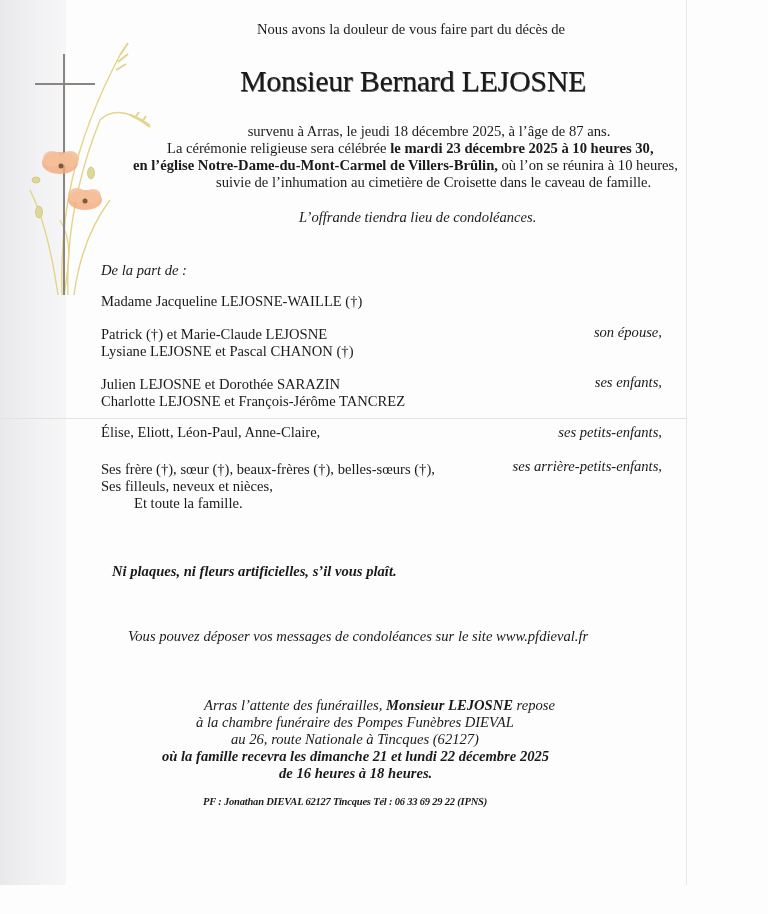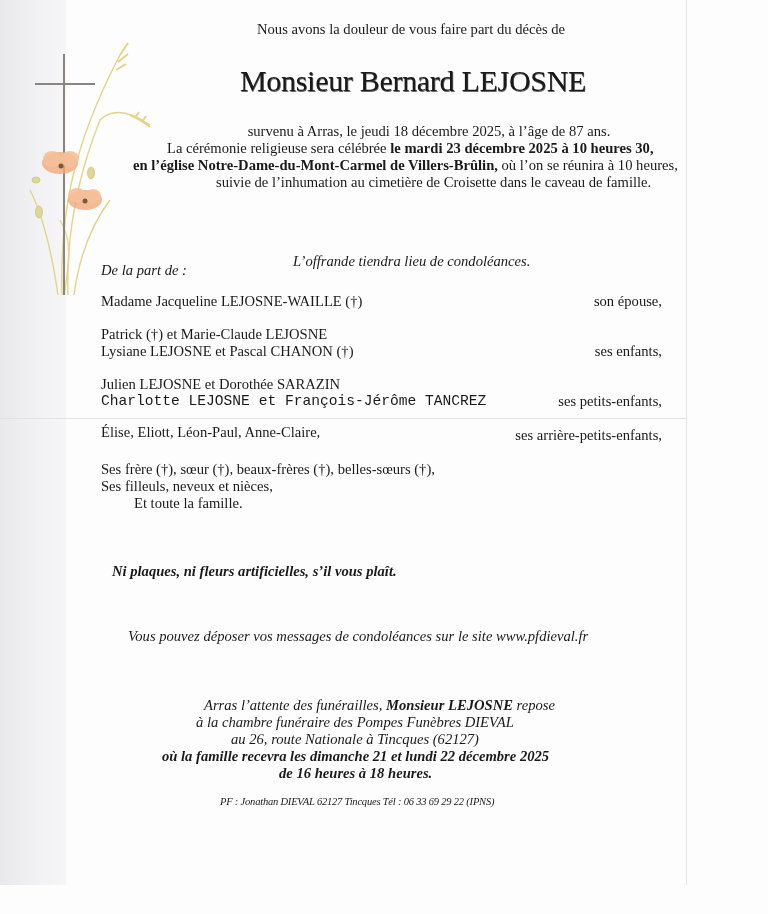--- a/index.html
+++ b/index.html
@@ -26,21 +26,21 @@
   .center { text-align:center; }
   .f15 { font-size:14.6px; line-height:17px; }
   .intro { left:0; width:822px; top:21px; font-size:14.6px; }
   .title {
     left:0; width:826px; top:64px; font-size:30px; letter-spacing:-0.3px;
     text-shadow:0.6px 0.6px 0 #666;
   }
   .b { font-weight:bold; }
   .i { font-style:italic; }
   .bi { font-weight:bold; font-style:italic; }
-  .right-label { position:absolute; right:106px; font-size:14.6px; }
+  .right-label { position:absolute; right:106px; font-style:italic; font-size:14.6px;margin-top:31px; }
   .footer-pf { font-size:10.5px; font-style:italic; letter-spacing:-0.2px; }
 </style>
 </head>
 <body>
 
 <div class="left-strip"></div>
 <div class="page-edge"></div>
 <div class="fold-line"></div>
 
 <svg class="decor" viewBox="0 0 160 260">
@@ -85,33 +85,33 @@
 <div class="abs f15" style="left:167px;top:140px;">
   <span>La cérémonie religieuse sera célébrée </span><span class="b">le mardi 23 décembre 2025 à 10 heures 30,</span>
 </div>
 
 <div class="abs f15" style="left:133px;top:157px;">
   <span class="b">en l’église Notre-Dame-du-Mont-Carmel de Villers-Brûlin,</span><span> où l’on se réunira à 10 heures,</span>
 </div>
 
 <div class="abs f15" style="left:216px;top:174px;">suivie de l’inhumation au cimetière de Croisette dans le caveau de famille.</div>
 
-<div class="abs i f15" style="left:293px;top:209px;margin-top:44px;">L’offrande tiendra lieu de condoléances.</div>
+<div class="abs i f15" style="left:299px;top:209px;">L’offrande tiendra lieu de condoléances.</div>
 
 <div class="abs i f15" style="left:101px;top:262px;">De la part de :</div>
 
 <div class="abs f15" style="left:101px;top:293px;">Madame Jacqueline LEJOSNE-WAILLE (†)</div>
 <div class="right-label" style="top:293px;">son épouse,</div>
 
 <div class="abs f15" style="left:101px;top:326px;">Patrick (†) et Marie-Claude LEJOSNE</div>
 <div class="abs f15" style="left:101px;top:343px;">Lysiane LEJOSNE et Pascal CHANON (†)</div>
 <div class="right-label" style="top:343px;">ses enfants,</div>
 
 <div class="abs f15" style="left:101px;top:376px;">Julien LEJOSNE et Dorothée SARAZIN</div>
-<div class="abs f15" style="left:101px;top:393px;font-family:Liberation Mono, monospace;">Charlotte LEJOSNE et François-Jérôme TANCREZ</div>
+<div class="abs f15" style="left:101px;top:393px;">Charlotte LEJOSNE et François-Jérôme TANCREZ</div>
 <div class="right-label" style="top:393px;">ses petits-enfants,</div>
 
 <div class="abs f15" style="left:101px;top:424px;">Élise, Eliott, Léon-Paul, Anne-Claire,</div>
 <div class="right-label" style="top:427px;">ses arrière-petits-enfants,</div>
 
 <div class="abs f15" style="left:101px;top:461px;">Ses frère (†), sœur (†), beaux-frères (†), belles-sœurs (†),</div>
 <div class="abs f15" style="left:101px;top:478px;">Ses filleuls, neveux et nièces,</div>
 <div class="abs f15" style="left:101px;top:495px;margin-left:33px;">Et toute la famille.</div>
 
 <div class="abs bi f15" style="left:112px;top:563px;">Ni plaques, ni fleurs artificielles, s’il vous plaît.</div>
@@ -121,13 +121,13 @@
 </div>
 
 <div class="abs i f15" style="left:204px;top:697px;">
   <span>Arras l’attente des funérailles, </span><span class="b">Monsieur LEJOSNE</span><span> repose</span>
 </div>
 <div class="abs i f15" style="left:196px;top:714px;">à la chambre funéraire des Pompes Funèbres DIEVAL</div>
 <div class="abs i f15" style="left:231px;top:731px;">au 26, route Nationale à Tincques (62127)</div>
 <div class="abs bi f15" style="left:162px;top:748px;">où la famille recevra les dimanche 21 et lundi 22 décembre 2025</div>
 <div class="abs bi f15" style="left:279px;top:765px;">de 16 heures à 18 heures.</div>
 
-<div class="abs footer-pf" style="left:220px;top:796px;">PF : Jonathan DIEVAL 62127 Tincques Tél : 06 33 69 29 22 (IPNS)</div>
+<div class="abs footer-pf" style="left:203px;top:796px;font-weight:bold;">PF : Jonathan DIEVAL 62127 Tincques Tél : 06 33 69 29 22 (IPNS)</div>
 
 </body></html>

